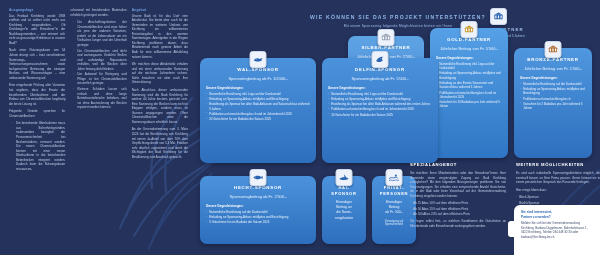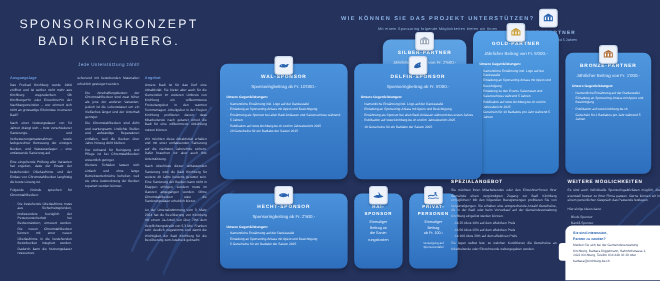--- a/index.html
+++ b/index.html
@@ -125,25 +125,20 @@
     </g>
   </svg>
   <svg class="deco deco-right" viewBox="0 0 80 120">
     <g fill="none" stroke="#314d85" stroke-width="2" stroke-linecap="round">
       <path d="M2 110 C 22 70, 50 44, 78 24"></path>
       <path d="M10 118 C 30 82, 56 56, 80 38"></path>
     </g>
   </svg>
 
   <div class="left">
-    <div class="title-wrap">
-      <div class="title-1">SPONSORINGKONZEPT</div>
-      <div class="title-2">BADI KIRCHBERG.</div>
-      <div class="subtitle-left">Jede Unterstützung zählt!</div>
-    </div>
 
     <div class="cols">
       <div class="col">
         <h4>Ausgangslage</h4>
         <p>Das Freibad Kirchberg wurde 1969 eröffnet und ist seither nicht mehr aus Kirchberg wegzudenken. Ob Kirchberger*in oder Einwohner*in der Nachbargemeinden – wer erinnert sich nicht an grossartige Erlebnisse in unserer Badi?</p>
         <p>Nach einer Nutzungsdauer von 54 Jahren drängt sich – trotz verschiedener Sanierungs- und Verbesserungsmassnahmen sowie fachgerechter Betreuung der einzigen Becken- und Wasseranlagen – eine umfassende Sanierung auf.</p>
         <p>Eine eingehende Prüfung aller Varianten hat ergeben, dass der Ersatz der bestehenden Überlaufrinne und der Einbau von Chromstahlbecken langfristig die beste Lösung ist.</p>
         <p>Folgende Gründe sprechen für Chromstahlbecken:</p>
         <ul>
           <li>Die bestehende Überlaufrinne muss aus Sicherheitsgründen, insbesondere bezüglich der Personensicherheit bei Beckenrändern, erneuert werden. Die neuen Chromstahlbecken können mit einer neuen Überlaufrinne in die bestehenden Betonbecken integriert werden. Dadurch kann die Nutzungsdauer ressourcen-</li>

